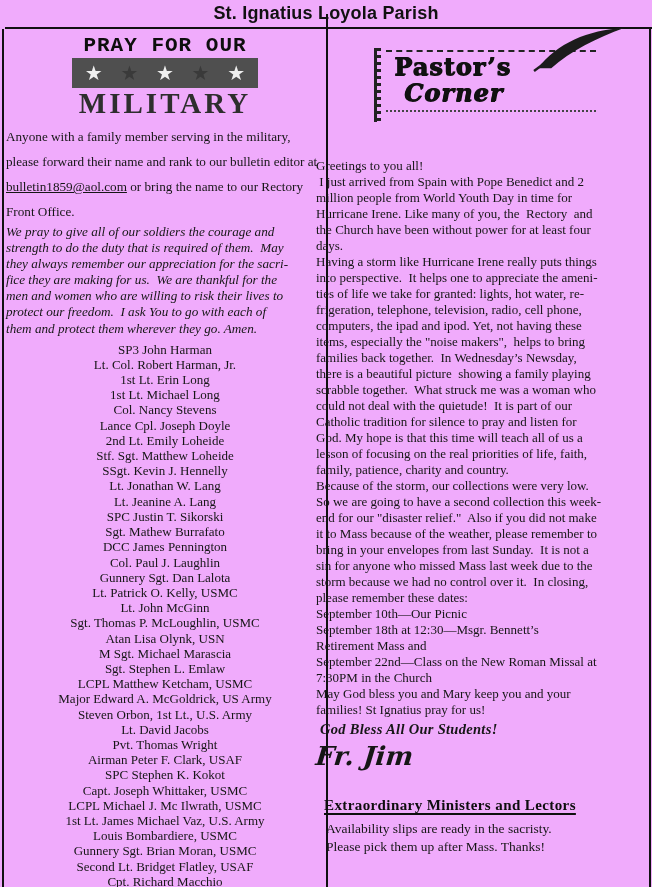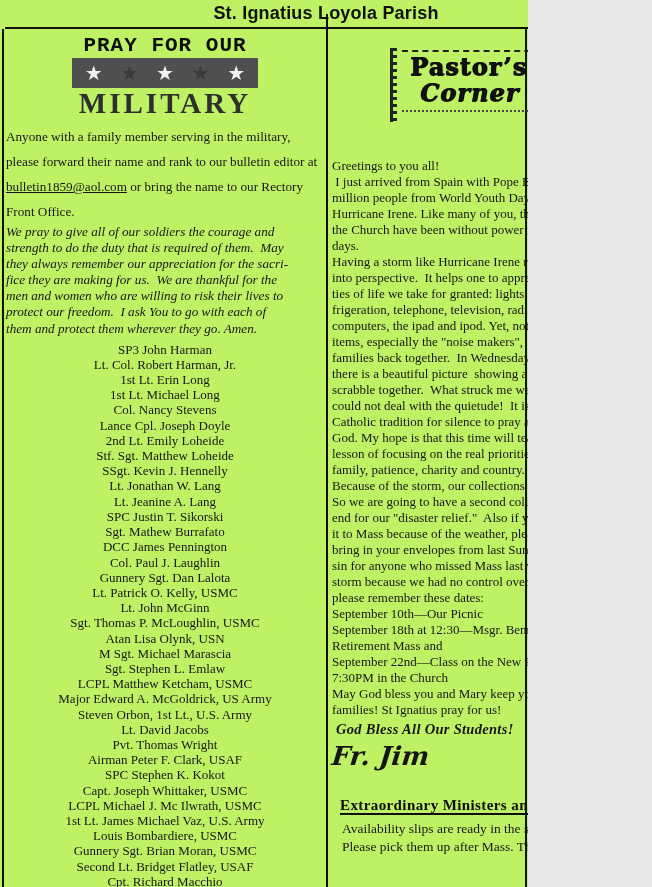--- a/index.html
+++ b/index.html
@@ -1,34 +1,34 @@
 <!DOCTYPE html>
 <html><head>
 <meta charset="utf-8">
 <style>
   * { margin:0; padding:0; box-sizing:border-box; }
   html,body { width:652px; height:887px; }
   body { background:#e8e8e8; font-family:"Liberation Serif","DejaVu Serif",serif; }
   .page {
-    position:relative; width:528px; height:887px; background:#bef264;
+    position:relative; width:652px; height:887px; background:#f0abfc;
     color:#161616; overflow:hidden;
   }
   .title {
     position:absolute; top:3px; left:0; width:652px; text-align:center;
     font-family:"Liberation Sans","DejaVu Sans",sans-serif;
     font-weight:bold; font-size:18px; letter-spacing:.2px; color:#111;
   }
   .top-rule { position:absolute; top:27px; left:5px; right:0; height:2px; background:#111; }
   .v-divider { position:absolute; top:14px; bottom:0; left:326px; width:2px; background:#111; }
   .left-edge { position:absolute; top:29px; bottom:0; left:2px; width:2px; background:#111; }
   .right-edge { position:absolute; top:29px; bottom:0; right:1px; width:2px; background:#111; }
 
   .col { position:absolute; top:30px; }
   .col.left  { left:6px;  width:318px; }
-  .col.right { left:332px; width:318px; }
+  .col.right { left:316px; width:318px; }
 
   
   .military-banner { width:186px; margin:3px auto 0 auto; text-align:center; }
   .banner-top {
     font-weight:900; font-size:21px; line-height:25px; letter-spacing:1px;
     color:#0e0e0e; font-family:Liberation Mono, monospace; white-space:nowrap;
   }
   .star-band {
     height:30px; background:#4f4f4f; display:flex; align-items:center;
     justify-content:space-around; padding:0 4px;

